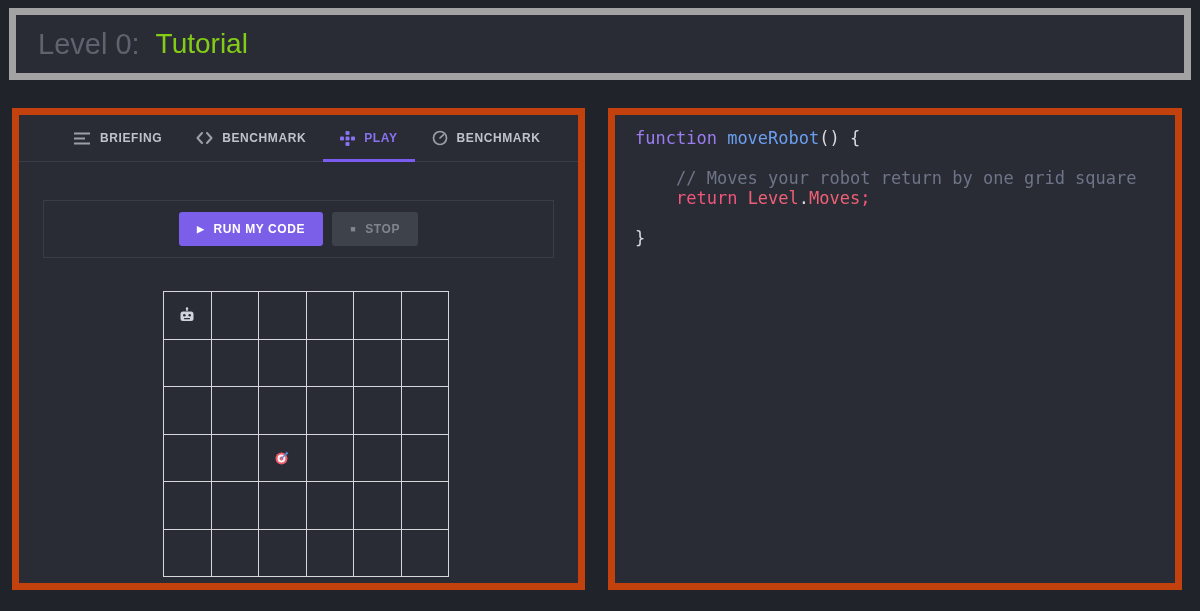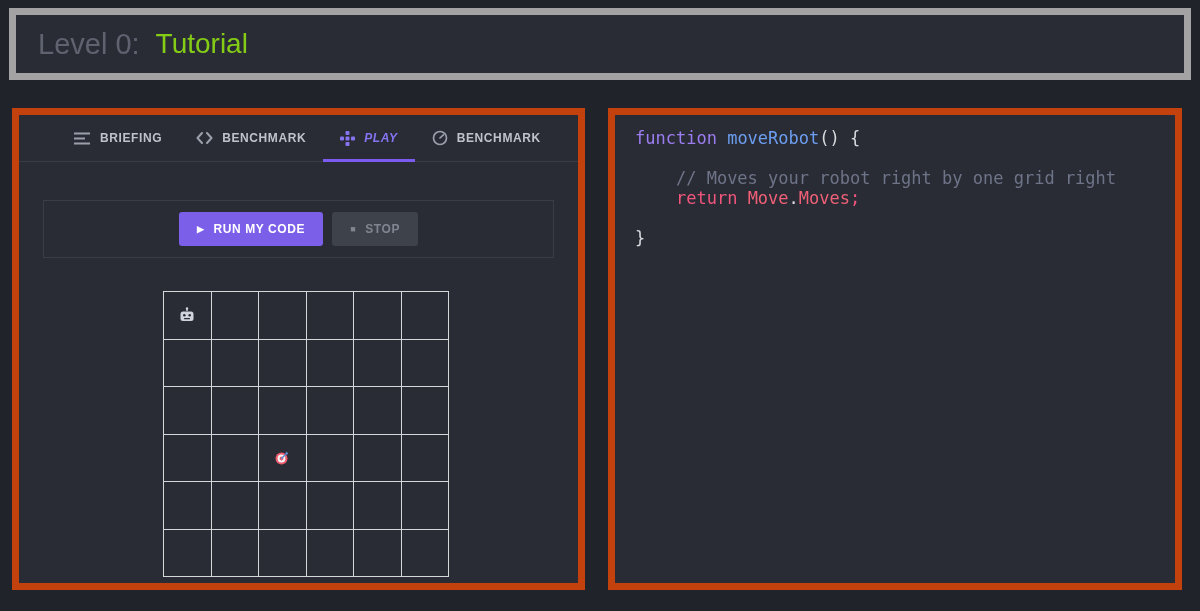--- a/index.html
+++ b/index.html
@@ -54,21 +54,21 @@
     padding:0 17px;
     font-size:12px;
     font-weight:700;
     letter-spacing:0.6px;
     color:#bfc2ca;
     cursor:pointer;
     position:relative;
     user-select:none;
   }
   .tab .tab-icon { display:flex; align-items:center; color:#9aa0ab; }
-  .tab.active { color:#8673f2;font-style:italic; }
+  .tab.active { color:#8673f2; }
   .tab.active .tab-icon { color:#8673f2; }
   .tab.active::after {
     content:"";
     position:absolute;
     left:0; right:0; bottom:-1px;
     height:3px;
     background:#7c5cf0;
   }
 
   
@@ -258,20 +258,20 @@
         <div class="cell"></div>
         <div class="cell"></div>
         <div class="cell"></div>
       </div>
   </section>
 
   <section class="panel right-panel">
     <div class="code-area">
         <div class="code-line"><span class="tok-keyword">function</span><span class="tok-plain"> </span><span class="tok-function">moveRobot</span><span class="tok-plain">() {</span></div>
         <div class="code-line">&nbsp;</div>
-        <div class="code-line"><span class="tok-plain">    </span><span class="tok-comment">// Moves your robot right by one grid right</span></div>
-        <div class="code-line"><span class="tok-plain">    </span><span class="tok-keyword2">return</span><span class="tok-plain"> </span><span class="tok-variable">Move</span><span class="tok-plain">.</span><span class="tok-variable">Moves</span><span class="tok-keyword2">;</span></div>
+        <div class="code-line"><span class="tok-plain">    </span><span class="tok-comment">// Moves your robot return by one grid square</span></div>
+        <div class="code-line"><span class="tok-plain">    </span><span class="tok-keyword2">return</span><span class="tok-plain"> </span><span class="tok-variable">Level</span><span class="tok-plain">.</span><span class="tok-variable">Moves</span><span class="tok-keyword2">;</span></div>
         <div class="code-line">&nbsp;</div>
         <div class="code-line"><span class="tok-plain">}</span></div>
       </div>
   </section>
 
 </div>
 
 </body></html>

